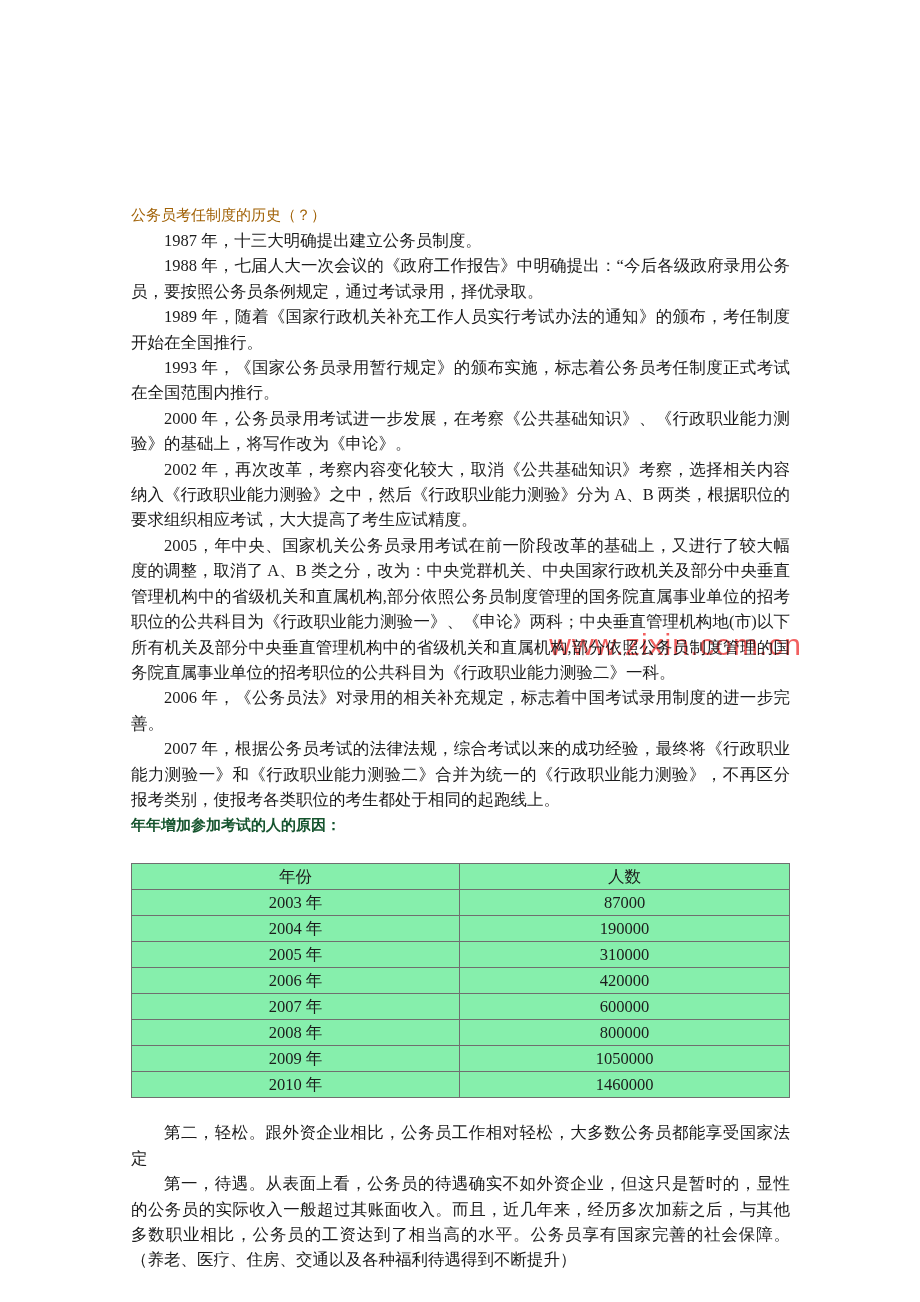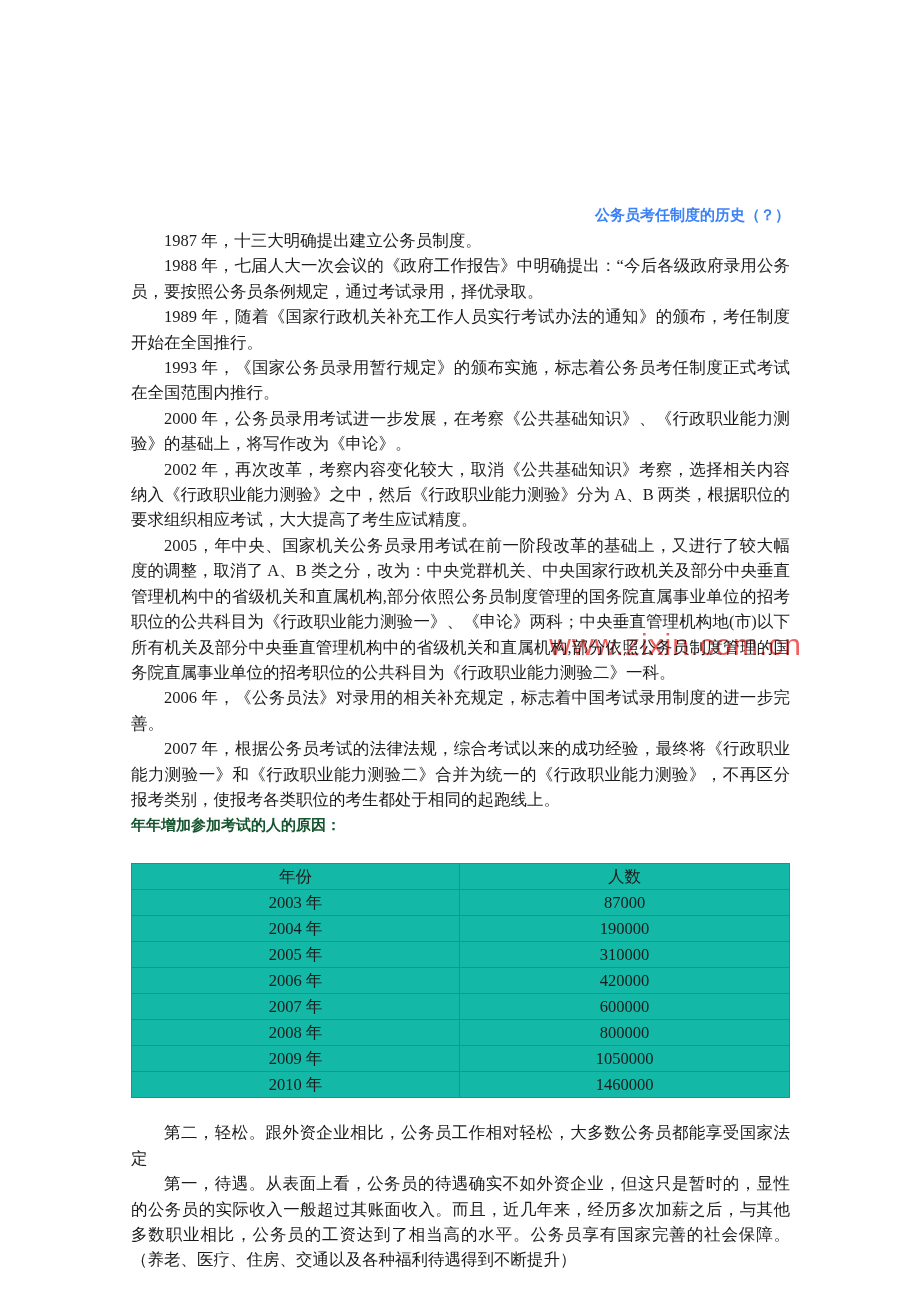--- a/index.html
+++ b/index.html
@@ -49,28 +49,27 @@
     opacity: .85;
     white-space: nowrap;
     pointer-events: none;
     user-select: none;
     z-index: 0;
   }
 
   
   .doc-heading {
     font-family: "DejaVu Sans", "Liberation Sans", sans-serif;
-    font-weight: 700;
+    font-weight: 400;
     font-size: 15px;
     line-height: 24px;
     margin: 0 0 1px 0;
-    color: #3b82f6;
-    position: relative;
-    z-index: 2;
-    text-align: right;
+    color: #a16207;
+    position: relative;
+    z-index: 2;
   }
   .sub-heading {
     font-family: Liberation Sans, sans-serif;
     font-weight: 700;
     font-size: 15px;
     line-height: 25px;
     margin: 0;
     color: #14532d;
     position: relative;
     z-index: 2;
@@ -107,21 +106,21 @@
   table.data-table col.c-count { width: 330px; }
   table.data-table th,
   table.data-table td {
     border: 1px solid #6f6f6f;
     text-align: center;
     padding: 0;
     height: 25px;
     line-height: 25px;
     font-weight: normal;
     color: #1b1b1b;
-    background: #14b8a6;
+    background: #86efac;
   }
 
   .after-table-gap { height: 22px; }
 
   
   #tail { margin-top: 0; }
 </style>
 </head>
 <body>
 

